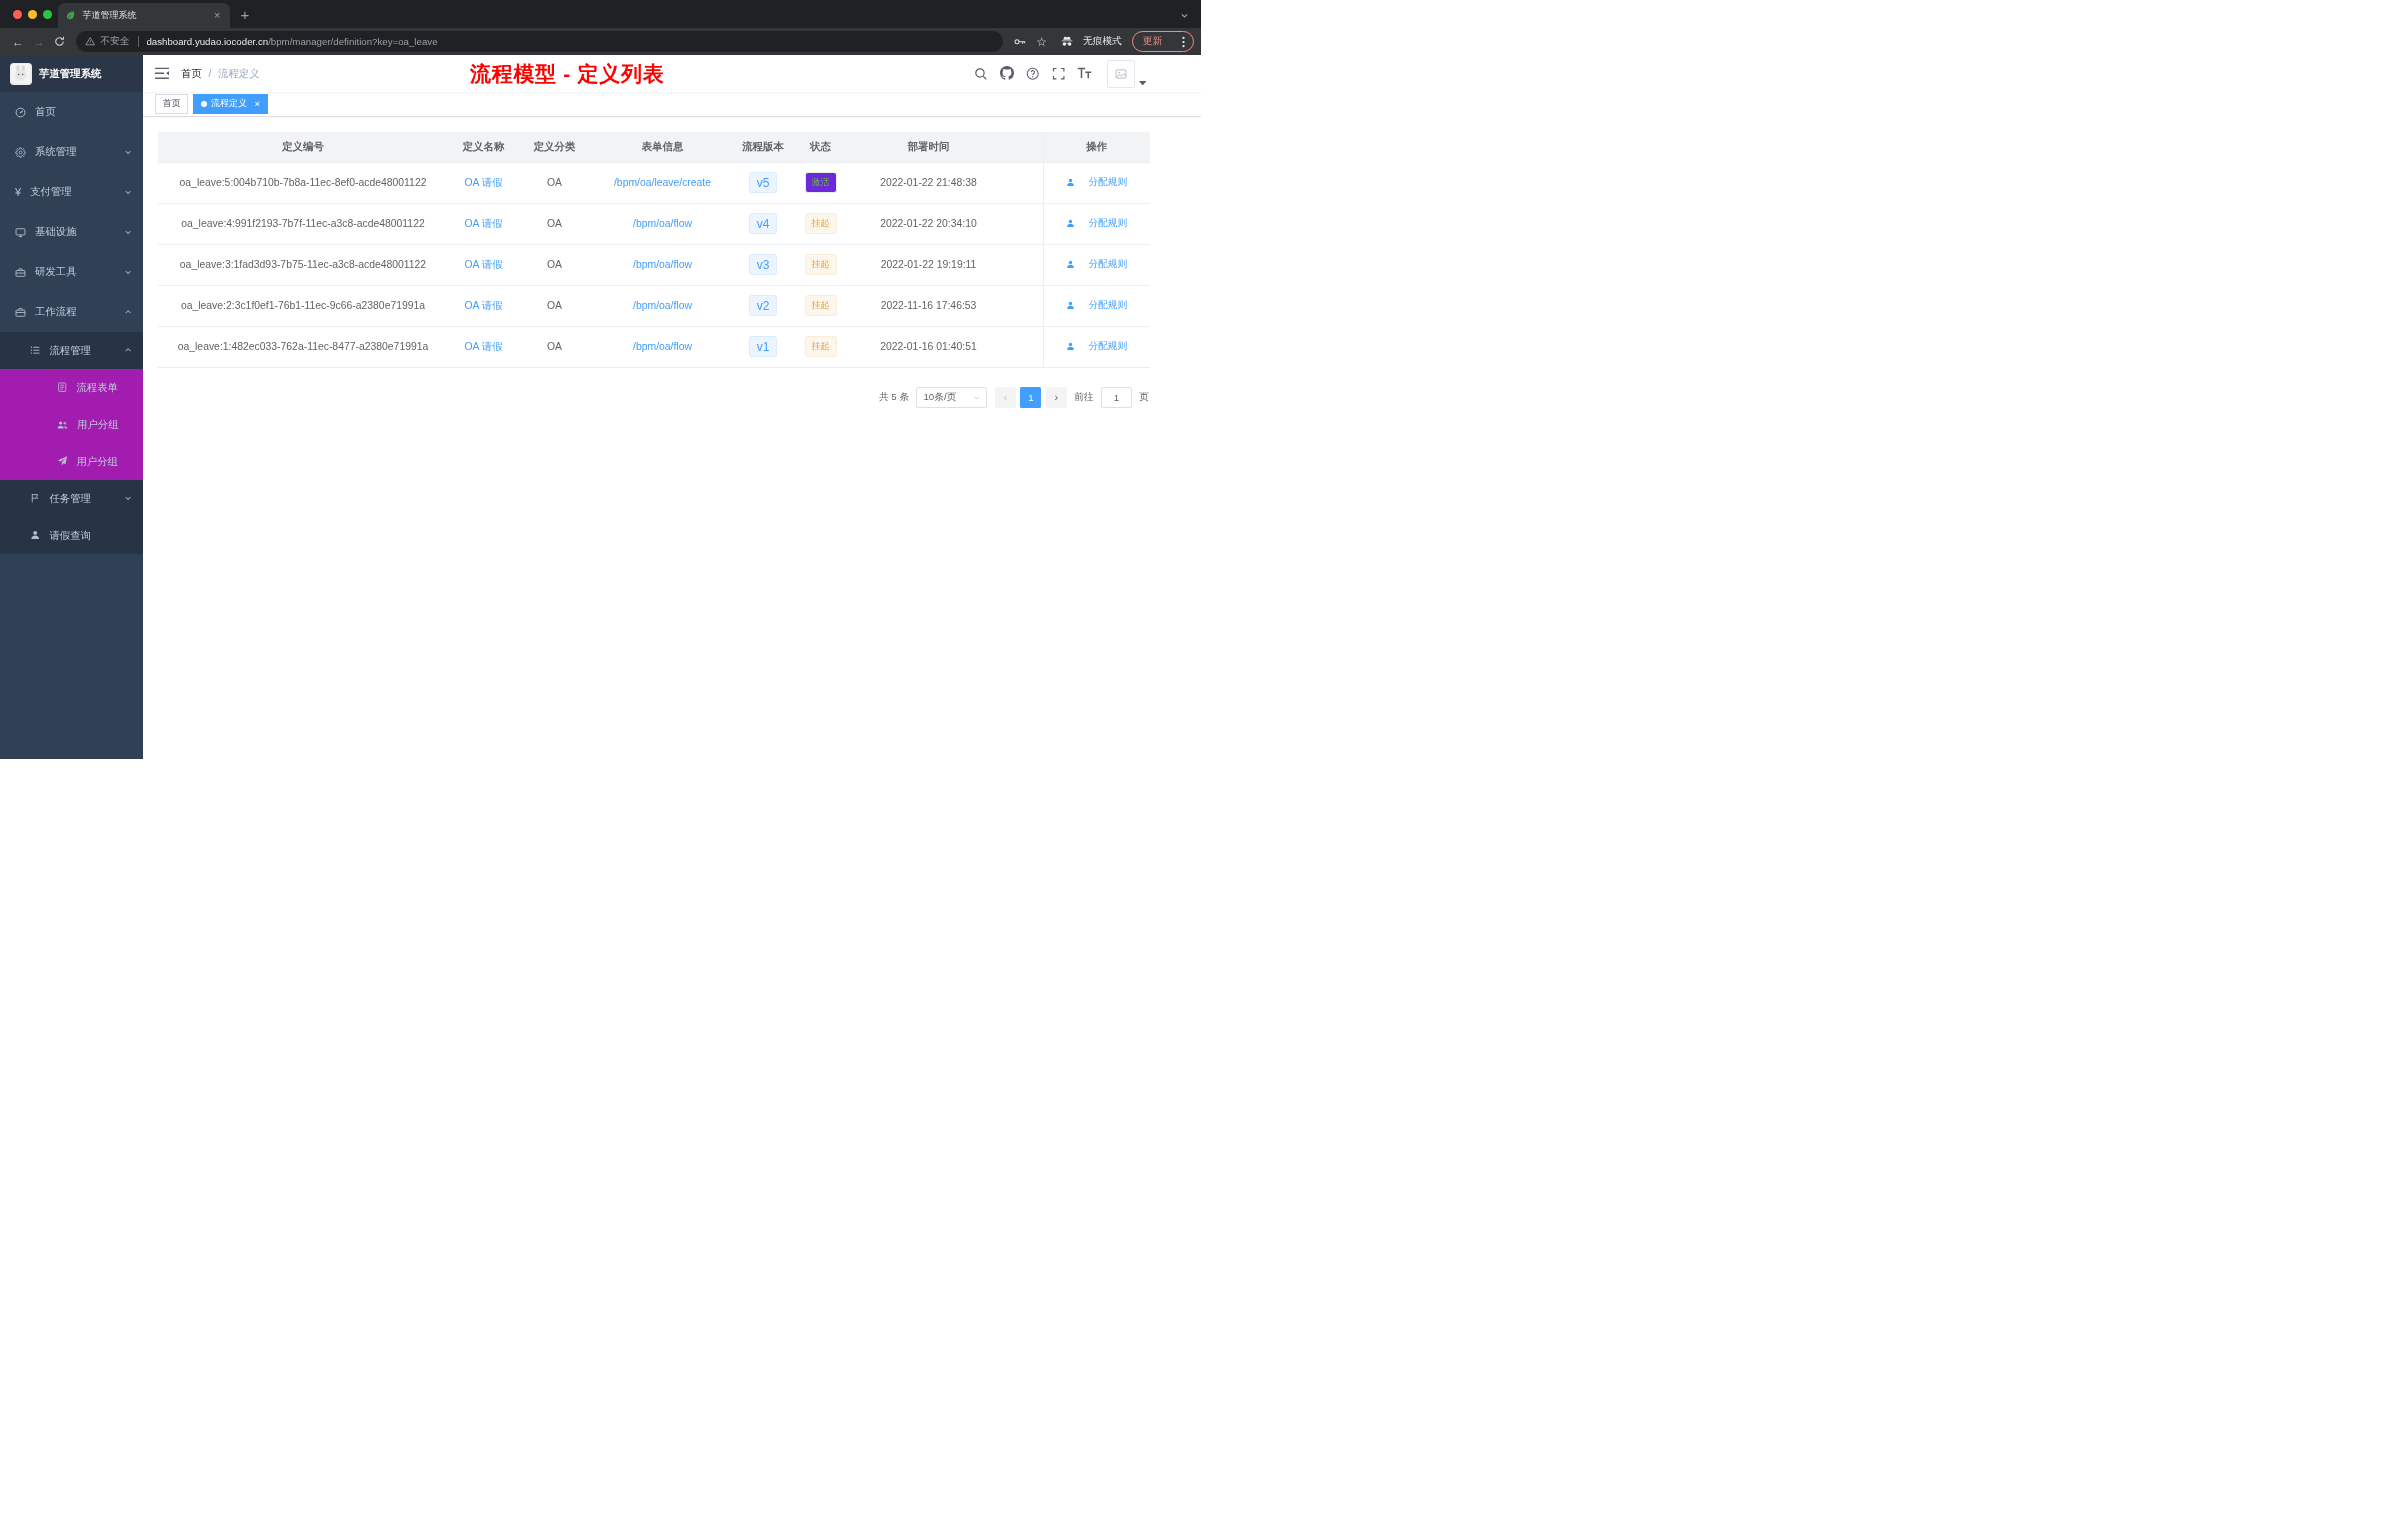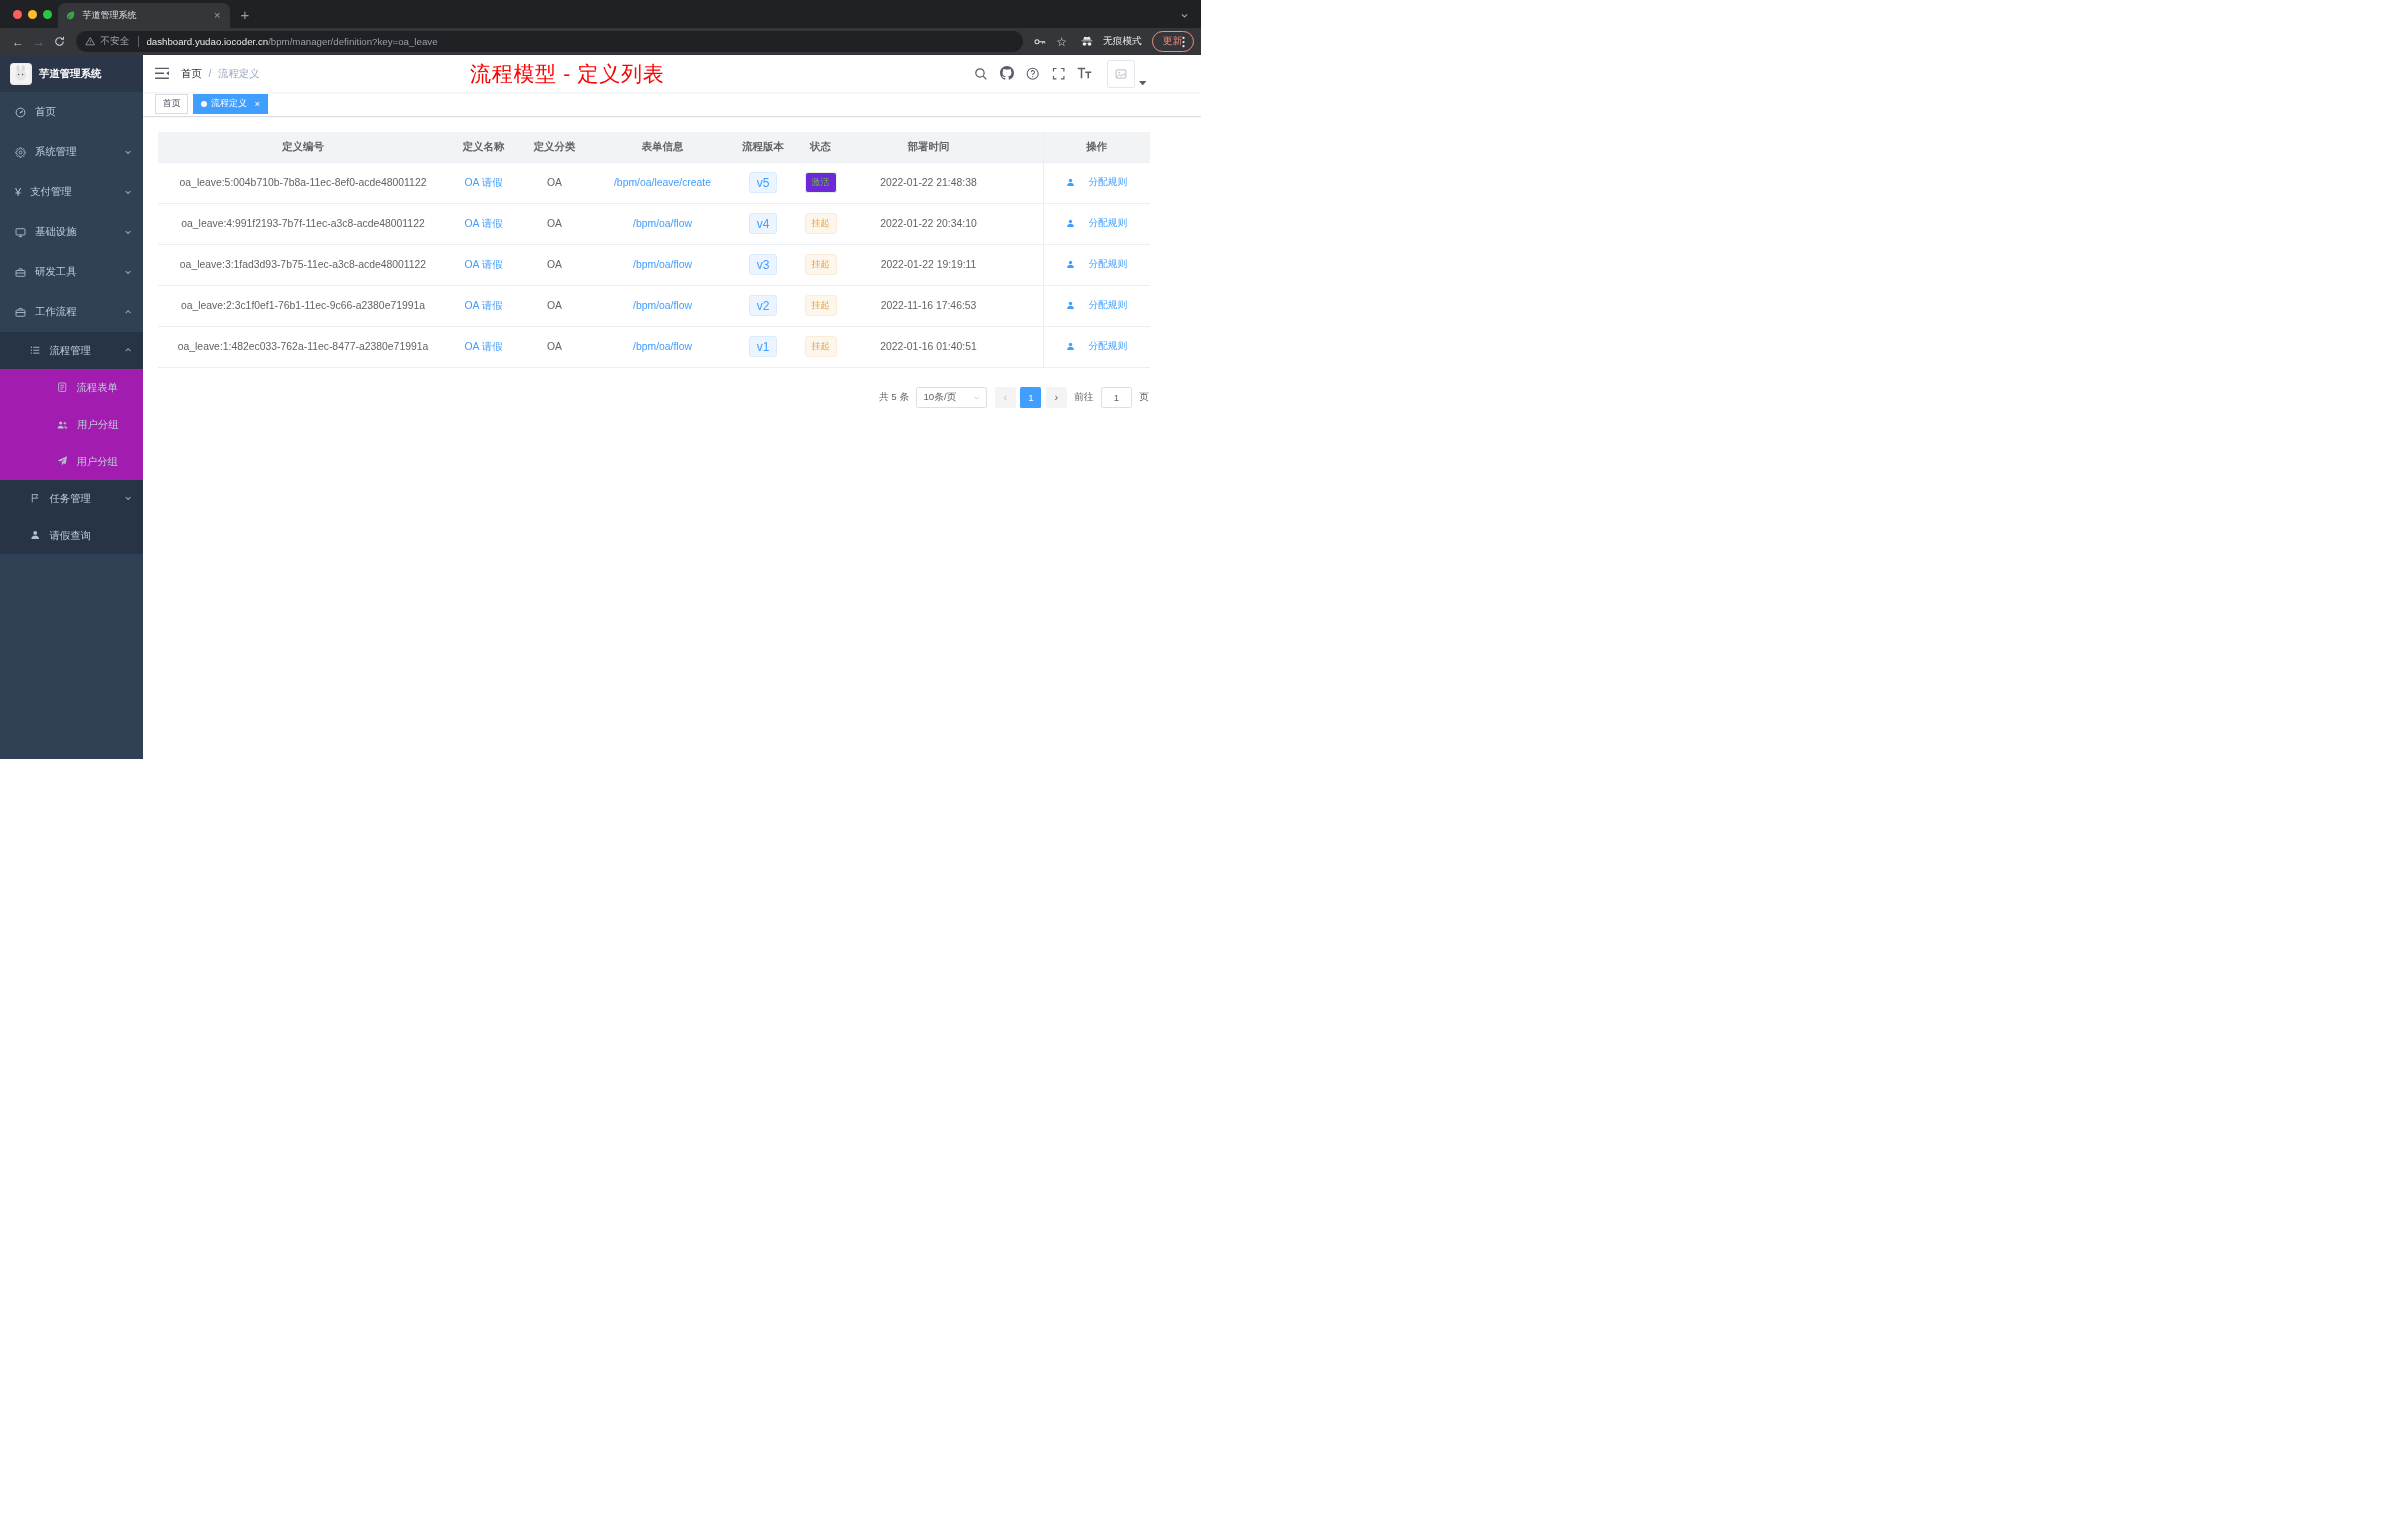--- a/index.html
+++ b/index.html
@@ -25,21 +25,21 @@
   .nav-btn.dis{color:#6f7379}
   .omnibox{flex:1;height:21px;background:#202124;border-radius:10.4px;margin:0 6px;display:flex;
     align-items:center;padding:0 9px;font-size:9.7px;color:#9aa0a6;gap:4.5px;min-width:0;cursor:text}
   .omni-div{width:0.7px;height:10.4px;background:#5f6368;margin:0 3.7px}
   .url{white-space:nowrap;overflow:hidden;text-overflow:ellipsis}
   .url .host{color:#e8eaed}
   .url .path{color:#9aa0a6}
   .tb-ico{width:22px;height:21px;display:flex;align-items:center;justify-content:center;
     color:#dfe1e5;font-size:12px;cursor:pointer}
   .incog{display:flex;align-items:center;gap:9px;color:#e8eaed;font-size:9.7px;margin:0 7.4px}
-  .update{display:flex;align-items:center;gap:0;border:1.1px solid #f28b82;border-radius:11px;
+  .update{display:flex;align-items:center;gap:20px;border:1.1px solid #f28b82;border-radius:11px;
     height:21px;padding:0 7.4px 0 9.7px;color:#f28b82;font-size:9.7px;margin-left:3px;cursor:pointer}
   .update .dots{color:#e8eaed}
 
   
   .app{display:flex;height:704px;background:#fff}
   .sidebar{width:143px;flex-shrink:0;background:#304156;overflow:hidden}
   .logo-row{height:37px;display:flex;align-items:center;gap:7.4px;padding:0 9.7px;background:#2b3649}
   .logo-av{width:22px;height:22px;border-radius:3.7px;background:#ededed;display:flex;
     align-items:center;justify-content:center;overflow:hidden;flex-shrink:0}
   .logo-title{color:#fff;font-size:10.4px;font-weight:700;white-space:nowrap}
@@ -52,21 +52,21 @@
   .mi{color:#b4bfcc;flex-shrink:0}
 
   .content{flex:1;display:flex;flex-direction:column;min-width:0;position:relative;background:#fff}
   .navbar{height:37px;background:#fff;display:flex;align-items:center;position:relative;
     box-shadow:0 0.7px 3px rgba(0,21,41,.08);z-index:2}
   .hamb{padding:0 12px;height:100%;display:flex;align-items:center;color:#5a5e66;cursor:pointer}
   .crumb{display:flex;align-items:center;gap:6.7px;font-size:10.4px}
   .crumb .home{color:#303133;cursor:pointer;text-decoration:none}
   .crumb .sep,.crumb .cur{color:#97a8be}
   .annotation{position:absolute;left:327px;top:50%;transform:translateY(-50%);color:#ff0000;
-    font-size:21px;font-weight:400;white-space:nowrap;letter-spacing:0.7px}
+    font-size:21px;font-weight:700;white-space:nowrap;letter-spacing:0.7px}
   .nav-right{margin-left:auto;display:flex;align-items:center;gap:9.7px;padding-right:55px}
   .nr-ico{width:16.3px;height:16.3px;display:flex;align-items:center;justify-content:center;
     color:#5a5e66;cursor:pointer}
   .avatar-wrap{display:flex;align-items:flex-end;gap:3.7px;margin-left:4.5px;cursor:pointer}
   .avatar{width:28px;height:28px;background:#fff;border:0.7px solid #e4e7ea;border-radius:2.2px;
     display:flex;align-items:center;justify-content:center}
   .caret{color:#5a5e66;padding-bottom:2.2px}
 
   .tags{height:25px;background:#fff;border-bottom:0.7px solid #d8dce5;
     box-shadow:0 0.7px 2.2px rgba(0,0,0,.05);display:flex;align-items:center;gap:4.5px;padding:0 12px;z-index:1}

